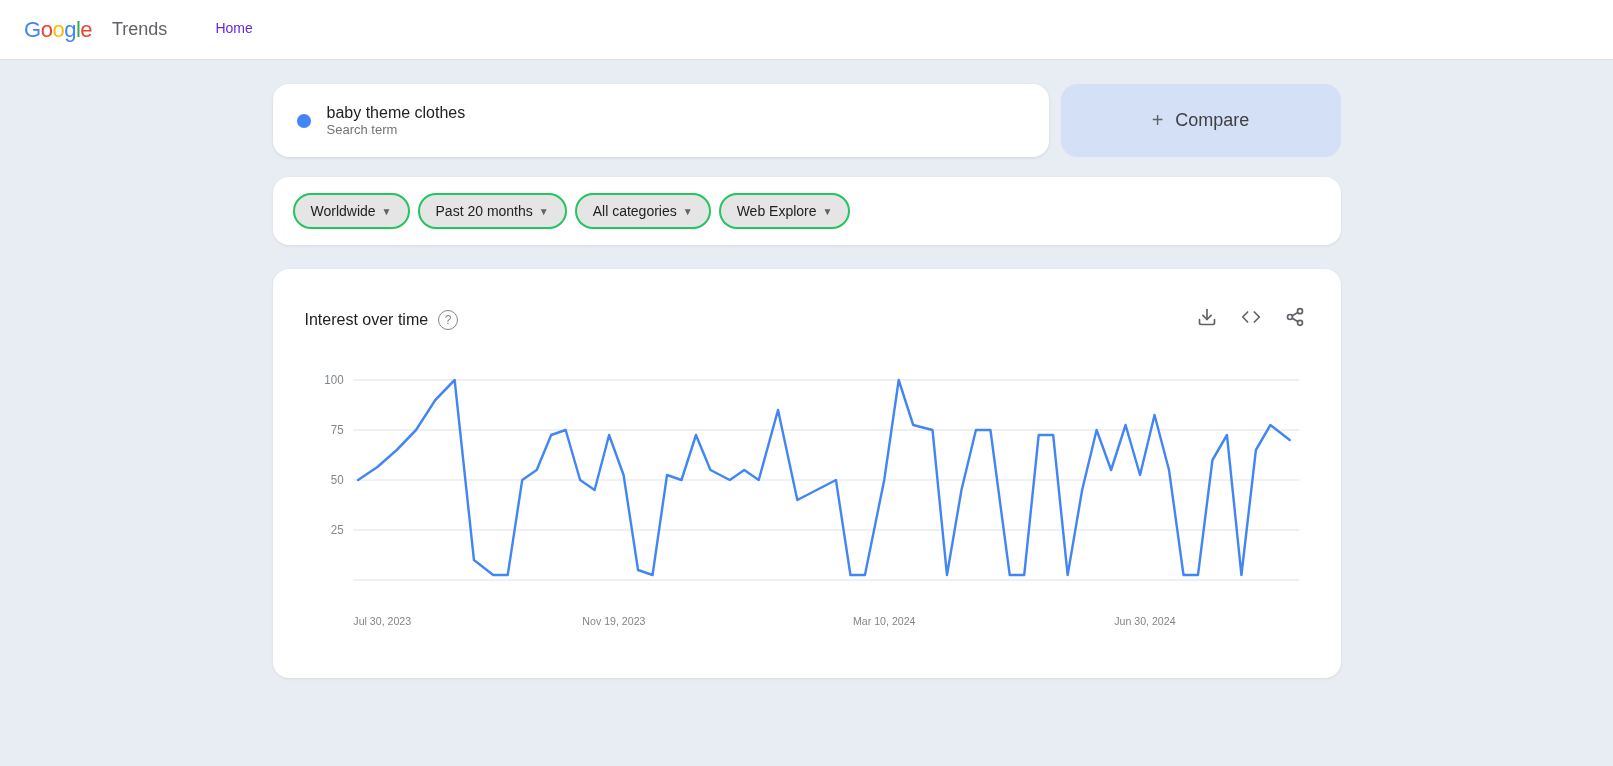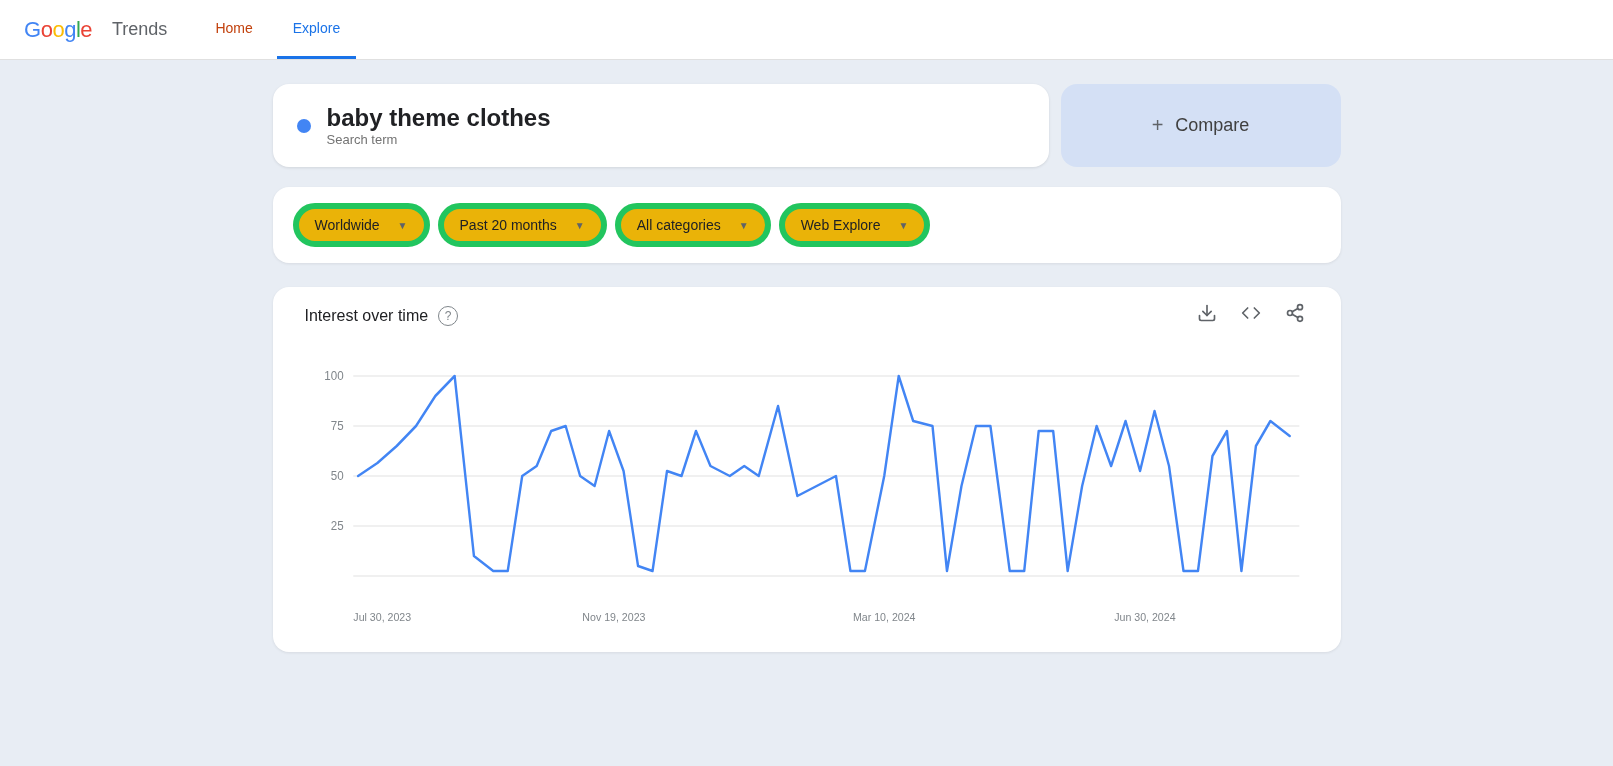--- a/index.html
+++ b/index.html
@@ -42,21 +42,21 @@
       margin-left: 16px;
     }
     .nav {
       display: flex;
       align-items: center;
       gap: 8px;
       height: 100%;
     }
     .nav-item {
       font-size: 14px;
-      color: #c2410c;
+      color: #6d28d9;
       padding: 0 16px;
       height: 100%;
       display: flex;
       align-items: center;
       cursor: pointer;
       text-decoration: none;
       border-bottom: 3px solid transparent;
       position: relative;
       top: 0;
       font-weight: 500;
@@ -90,23 +90,23 @@
       gap: 16px;
     }
     .search-dot {
       width: 14px;
       height: 14px;
       background: #4285f4;
       border-radius: 50%;
       flex-shrink: 0;
     }
     .search-term-text {
-      font-size: 24px;
+      font-size: 16px;
       color: #202124;
-      font-weight: 700;
+      font-weight: 400;
     }
     .search-type {
       font-size: 13px;
       color: #737373;
     }
     .compare-box {
       background: #d4e0f5;
       border-radius: 16px;
       padding: 20px 32px;
       display: flex;
@@ -132,41 +132,41 @@
       gap: 8px;
       margin-bottom: 24px;
       background: #fff;
       border-radius: 16px;
       padding: 16px 20px;
       box-shadow: 0 1px 3px rgba(0,0,0,0.08);
     }
     .filter-btn {
       display: flex;
       align-items: center;
-      gap: 18px;
+      gap: 6px;
       padding: 8px 16px;
-      border: 6px solid #22c55e;
+      border: 2px solid #22c55e;
       border-radius: 24px;
-      background: #eab308;
+      background: #e5e5e5;
       font-size: 14px;
       color: #202124;
       cursor: pointer;
       font-family: inherit;
       white-space: nowrap;
     }
     .chevron {
       font-size: 10px;
       color: #5f6368;
     }
 
     
     .chart-section {
       background: #fff;
       border-radius: 16px;
-      padding: 12px 32px;
+      padding: 34px 32px;
       box-shadow: 0 1px 3px rgba(0,0,0,0.08);
     }
     .chart-header {
       display: flex;
       align-items: center;
       justify-content: space-between;
       margin-bottom: 24px;
     }
     .chart-title-area {
       display: flex;
@@ -219,21 +219,20 @@
 
 <header class="header">
   <div class="logo-area">
     <span class="google-logo">
       <span class="g-blue">G</span><span class="g-red">o</span><span class="g-yellow">o</span><span class="g-blue">g</span><span class="g-green">l</span><span class="g-red">e</span>
     </span>
     <span class="trends-text">Trends</span>
   </div>
   <nav class="nav">
     <a class="nav-item">Home</a>
-    <a class="nav-item active">Explore</a>
   </nav>
 </header>
 
 <main class="main-content">
 
   <div class="search-section">
     <div class="search-box">
       <div class="search-dot"></div>
       <div>
         <div class="search-term-text">baby theme clothes</div>

